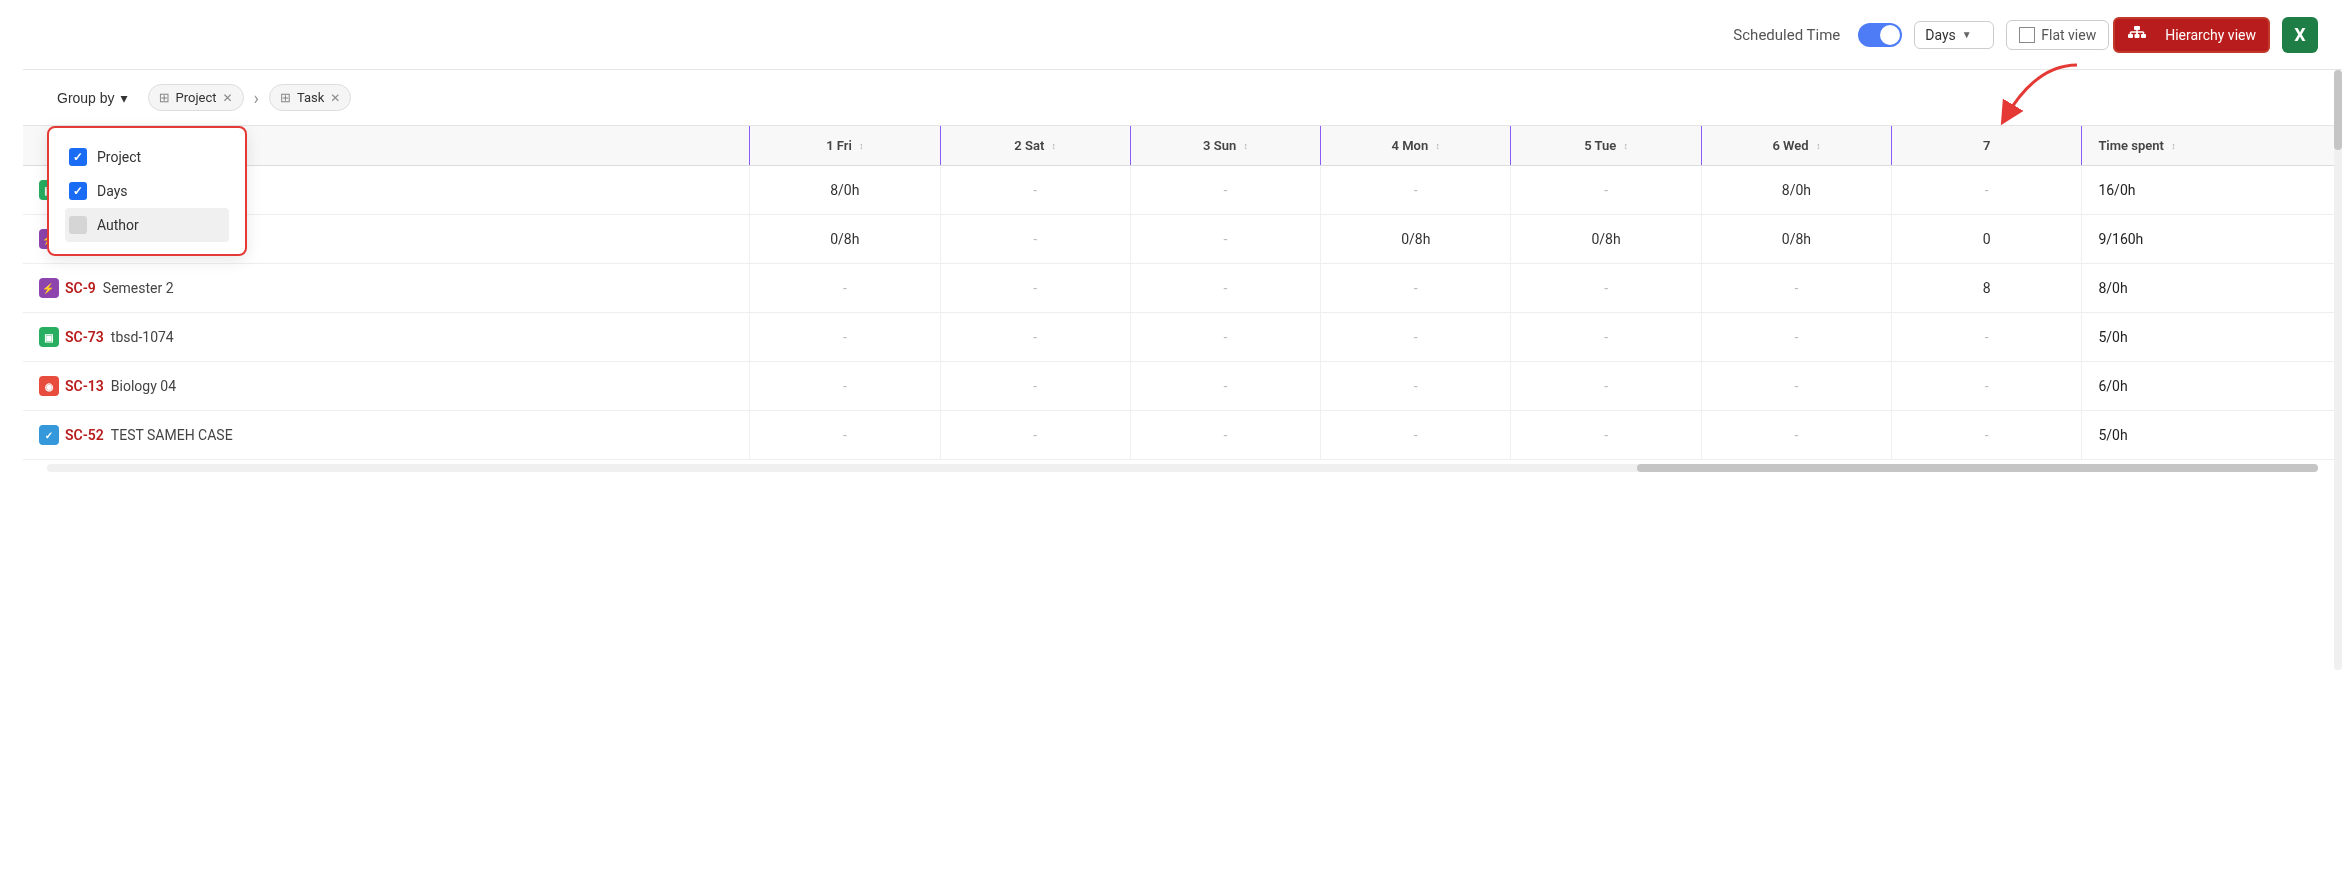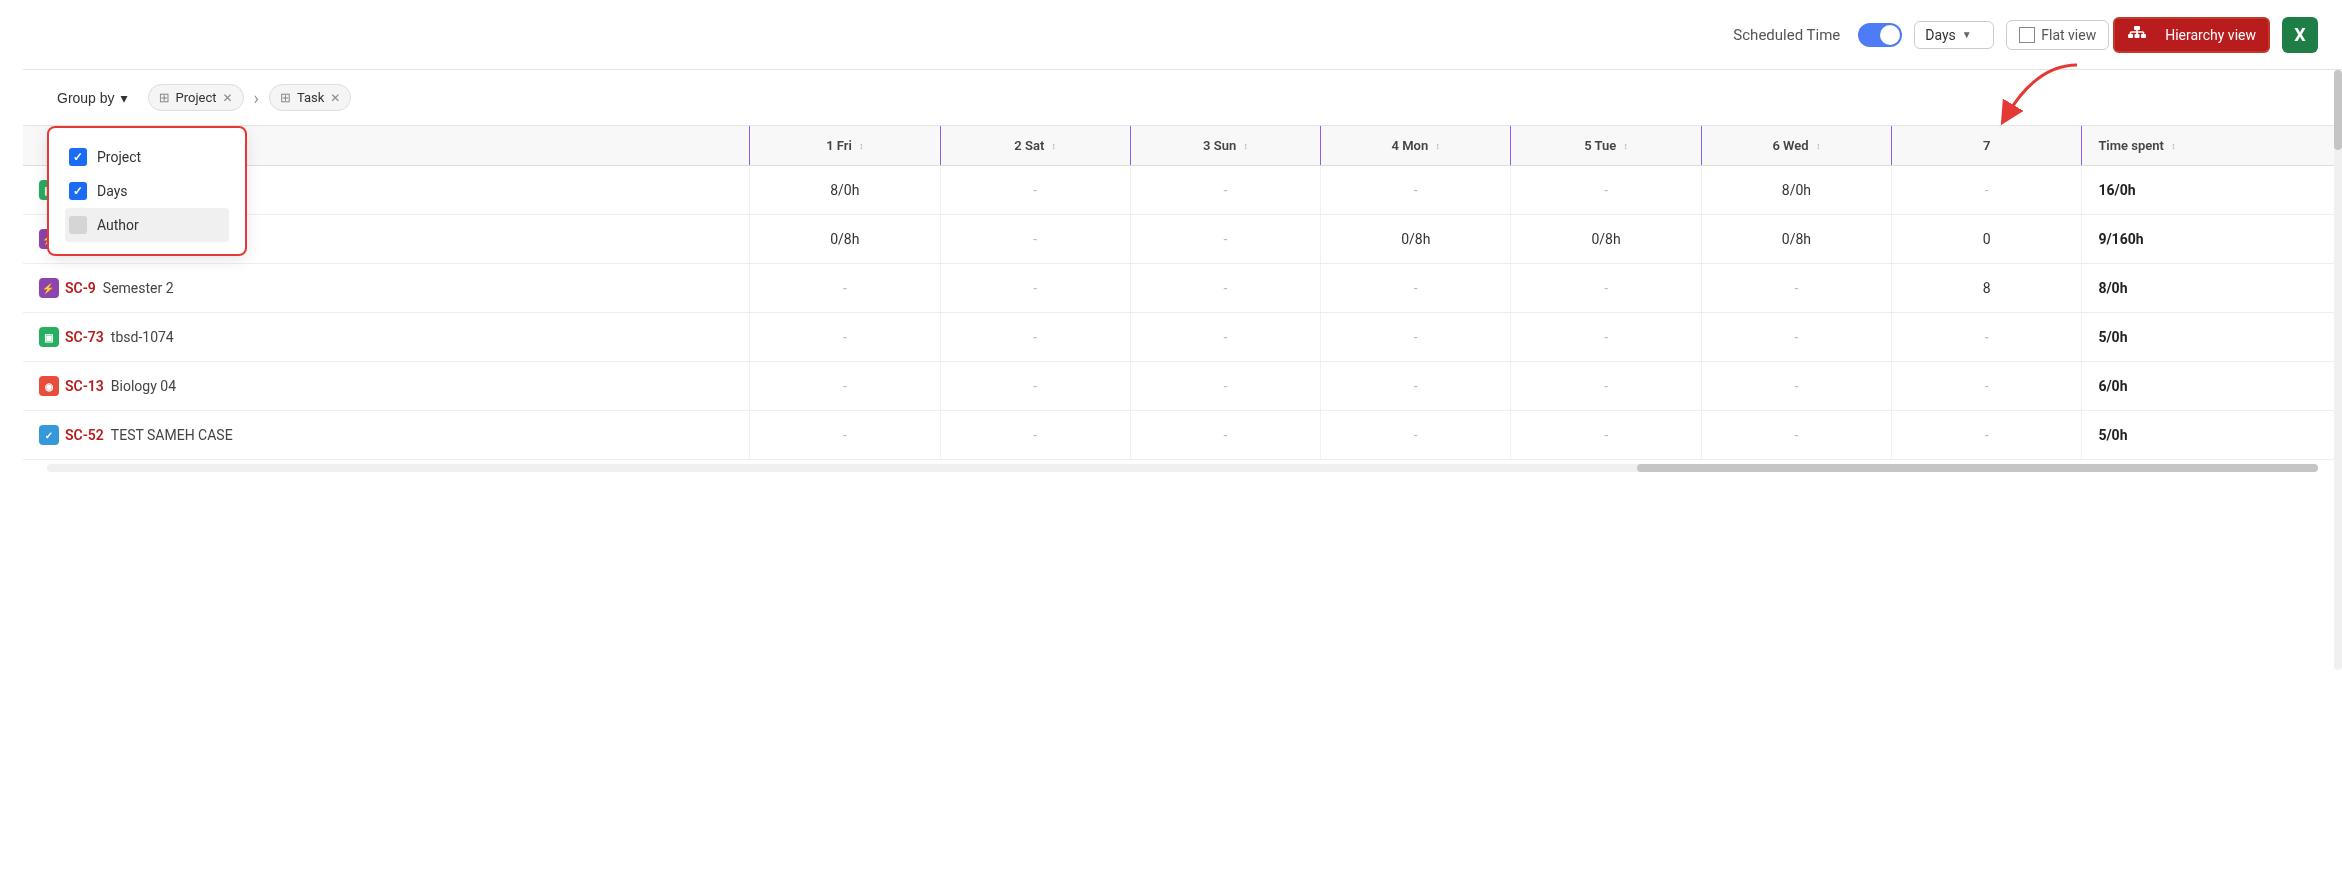--- a/index.html
+++ b/index.html
@@ -300,21 +300,21 @@
       font-weight: 500;
     }
     .dash-cell {
       text-align: center;
       color: #999;
     }
     .value-cell {
       text-align: center;
     }
     .time-value {
-      font-weight: 700;
+      font-weight: 400;
       color: #222;
     }
     .scrollbar-track {
       height: 8px;
       background: #f0f0f0;
       border-radius: 4px;
       margin: 4px 24px;
       position: relative;
     }
     .scrollbar-thumb {

